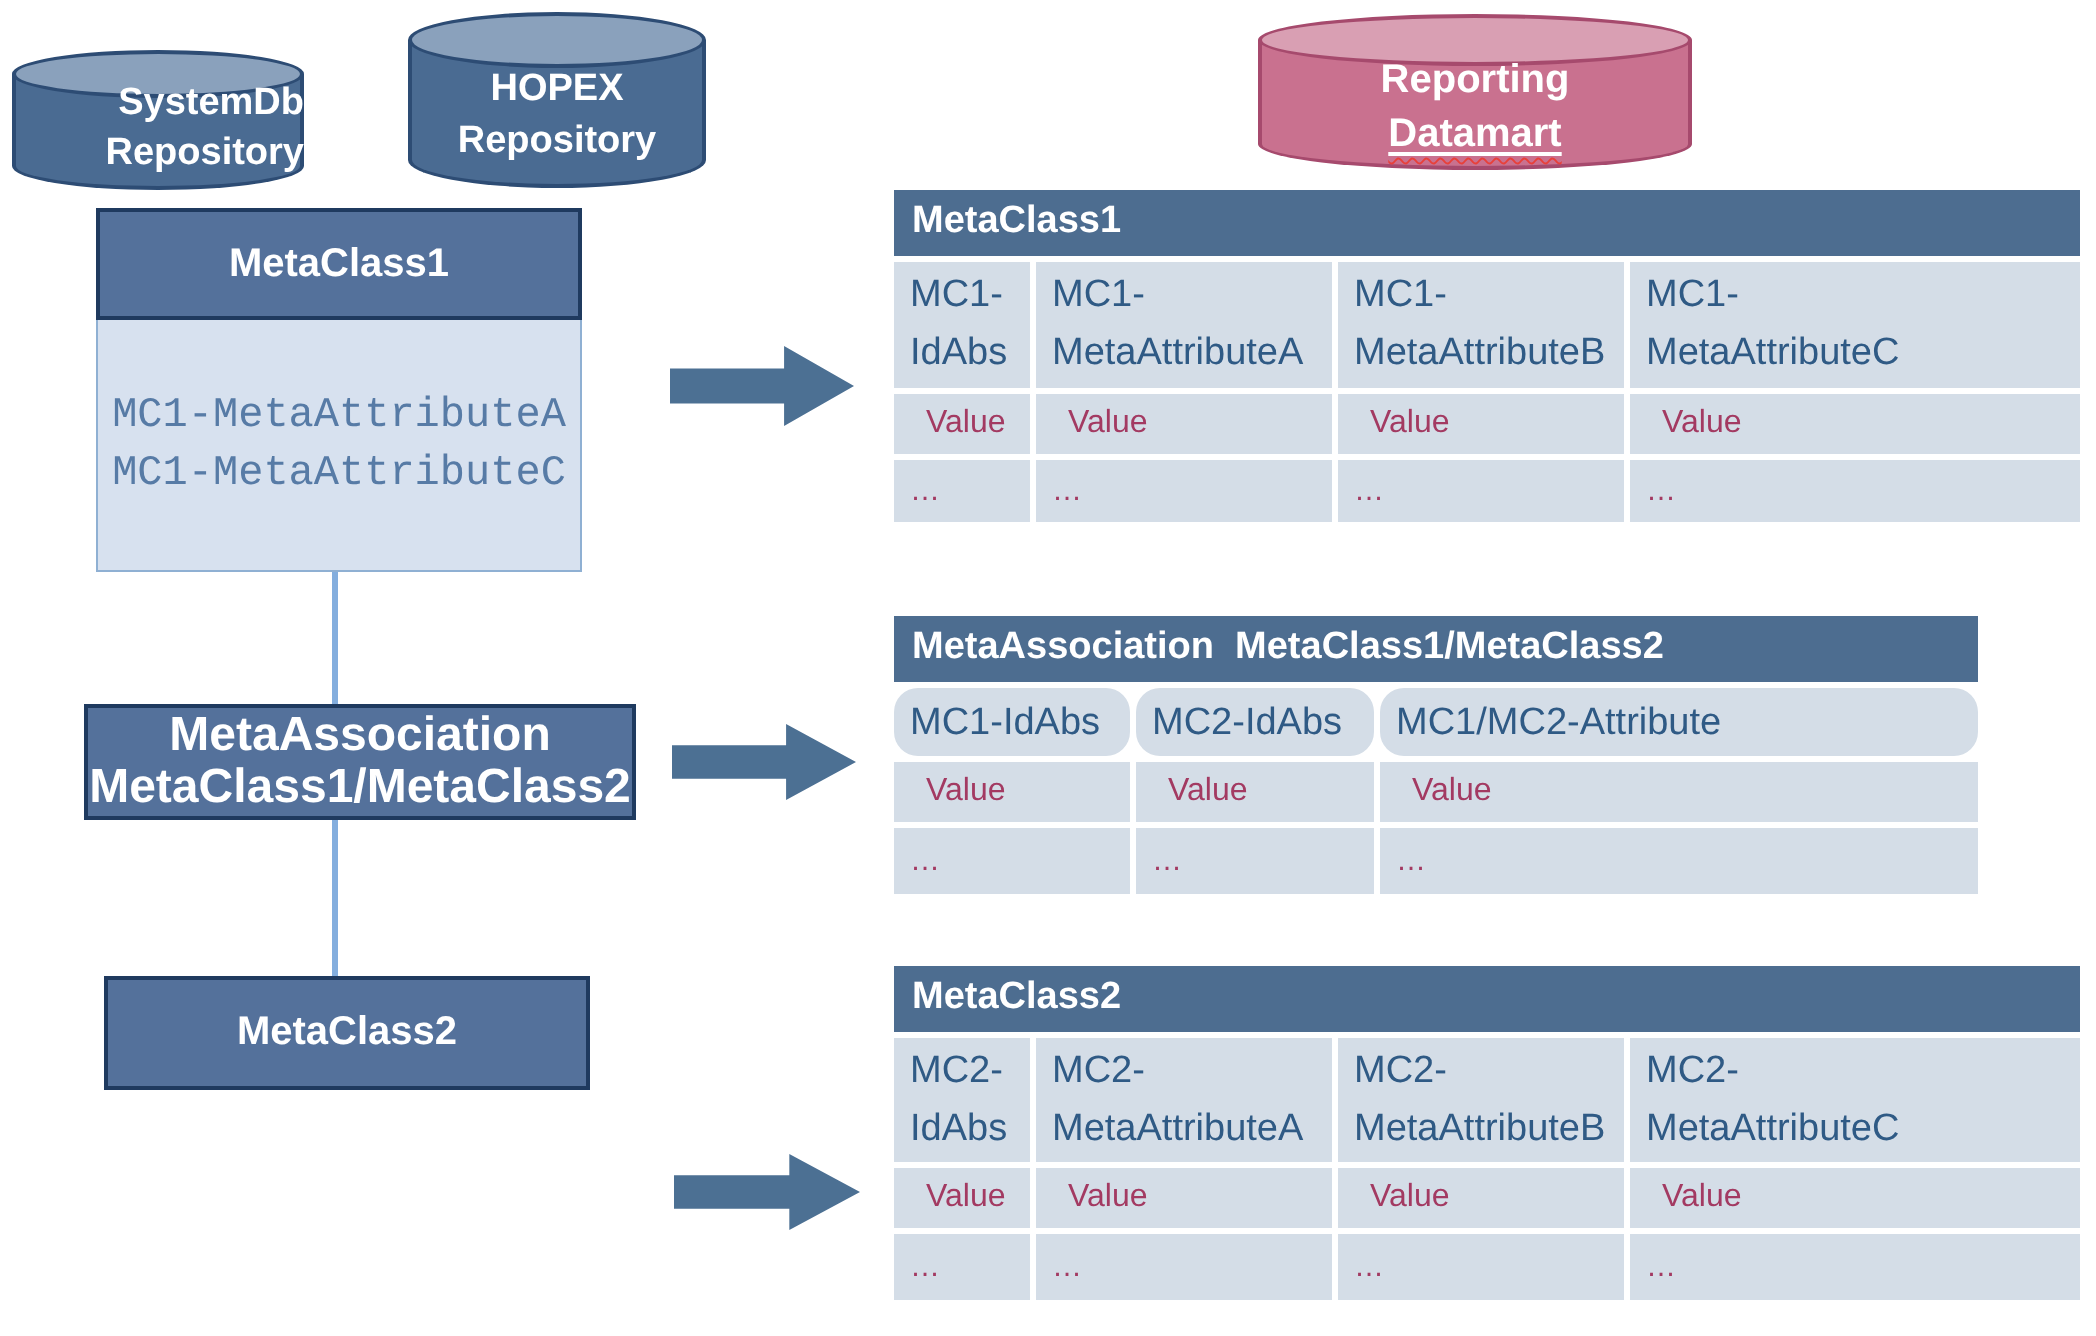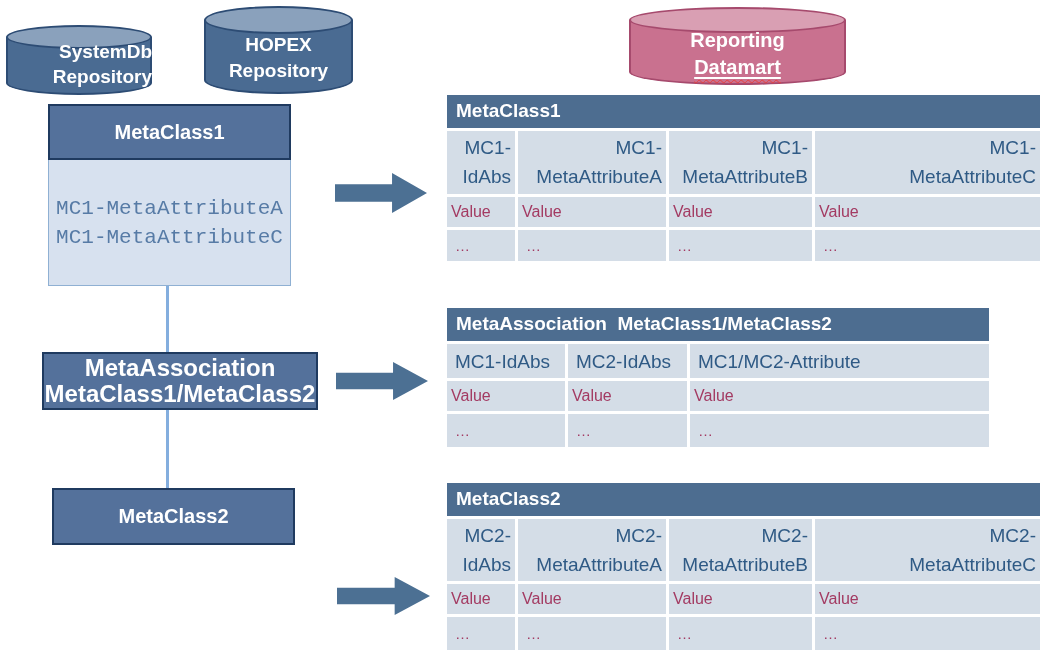--- a/index.html
+++ b/index.html
@@ -66,25 +66,25 @@
   .block-arrow { position:absolute; background:#4c7093;
                  clip-path:polygon(0 28%, 62% 28%, 62% 0, 100% 50%, 62% 100%, 62% 72%, 0 72%); }
   #arrow1 { left:335px; top:173px; width:92px; height:40px; }
   #arrow2 { left:336px; top:362px; width:92px; height:38px; }
   #arrow3 { left:337px; top:577px; width:93px; height:38px; }
 
   
   .tbl { position:absolute; display:flex; flex-direction:column; gap:3px; }
   .tbl-title { box-sizing:border-box; background:#4d6d90; color:#ffffff; font-weight:bold;
                font-size:19px; padding:5px 9px 6px 9px; white-space:pre; }
-  .tbl-grid  { display:grid; gap:3px;text-align:right; }
+  .tbl-grid  { display:grid; gap:3px; }
   .cell { box-sizing:border-box; background:#d4dde7; }
   .hcell { color:#2f5a85; font-size:19px; line-height:29px; padding:2px 4px 0 8px; white-space:pre-line; }
-  .hcell.single { display:flex; align-items:center; padding-top:0; }
-  .vcell { color:#a33a62; font-size:16px; display:flex; align-items:center; padding-left:4px; }
+  .hcell.single { display:flex; align-items:center; padding-top:0;border-radius:12px; }
+  .vcell { color:#a33a62; font-size:16px; display:flex; align-items:center; padding-left:16px; }
   .mcell { color:#a33a62; font-size:15px; display:flex; align-items:center; padding-left:8px; }
 
   #tbl1 { left:447px; top:95px; width:593px; }
   #tbl1 .tbl-grid { grid-template-columns:68px 148px 143px 1fr; grid-template-rows:63px 30px 31px; }
 
   #tbl2 { left:447px; top:308px; width:542px; }
   #tbl2 .tbl-grid { grid-template-columns:118px 119px 1fr; grid-template-rows:34px 30px 33px; }
 
   #tbl3 { left:447px; top:483px; width:593px; }
   #tbl3 .tbl-grid { grid-template-columns:68px 148px 143px 1fr; grid-template-rows:62px 30px 33px; }

